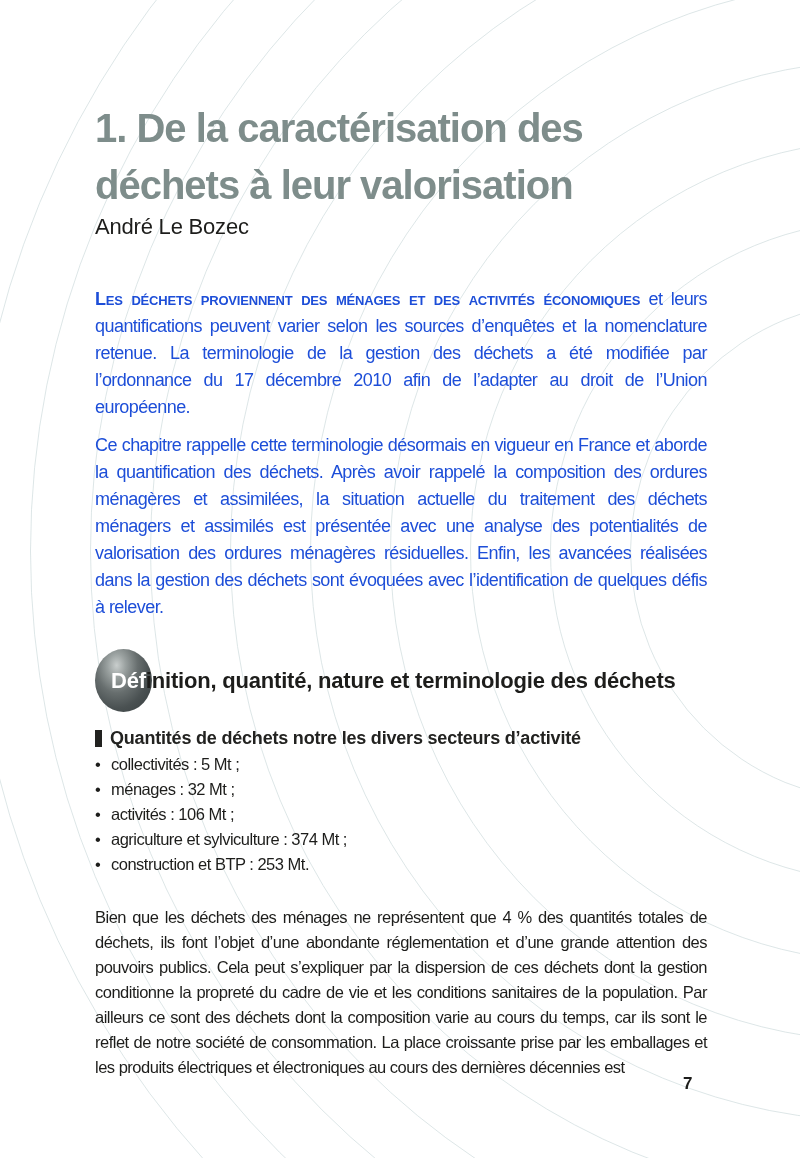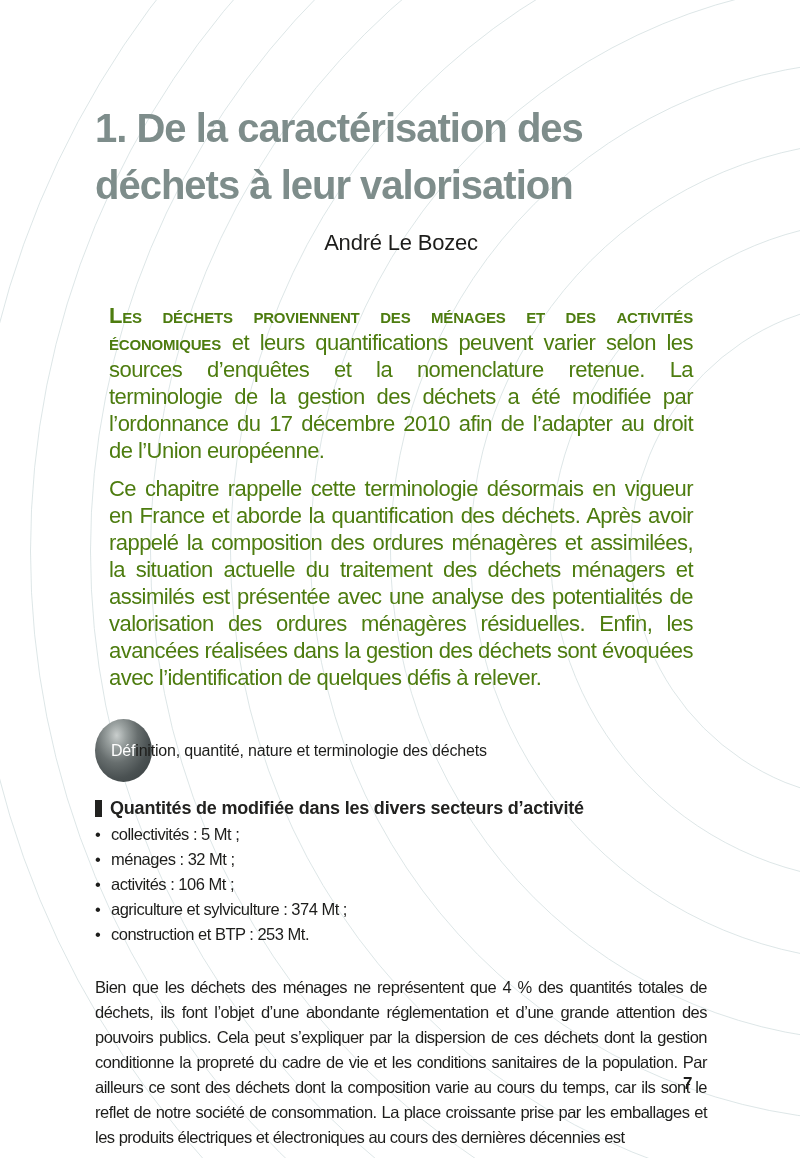--- a/index.html
+++ b/index.html
@@ -11,37 +11,37 @@
   
   .bg{position:absolute;inset:0;z-index:0;pointer-events:none;}
   .arc{position:absolute;border:1px solid rgba(210,221,223,0.75);border-radius:50%;}
   
   .content{position:absolute;left:95px;top:0;width:612px;z-index:1;}
   .chapter-title{
     margin-top:100px;
     font-size:40px;font-weight:bold;line-height:57px;
     color:#7e8d8b;letter-spacing:-1px;
   }
-  .author{margin-top:16px;font-size:22px;line-height:26px;letter-spacing:-0.2px;color:#1d1d1b;text-align:center;}
+  .author{margin-top:0;font-size:22px;line-height:26px;letter-spacing:-0.2px;color:#1d1d1b;}
   .p-intro{
-    margin:11px 14px 0;font-size:22px;line-height:27px;letter-spacing:-0.55px;
-    text-align:justify;color:#4d7c0f;
+    margin:11px 0 0;font-size:18px;line-height:27px;letter-spacing:-0.55px;
+    text-align:justify;color:#1d4ed8;
   }
   .p-intro.first{margin-top:46px;}
   .lead{font-variant:small-caps;font-weight:bold;letter-spacing:-0.2px;}
   .section-heading{
     position:relative;margin-top:28px;height:63px;
   }
   .sphere{
     position:absolute;left:0;top:0;width:57px;height:63px;border-radius:50%;
     background:radial-gradient(ellipse at 38% 26%, #c9cecd 0%, #9aa1a0 18%, #676e6e 42%, #4a5152 65%, #3e4546 85%, #474e4f 100%);
   }
   .section-heading .txt{
     position:relative;z-index:1;display:block;padding-left:16px;
-    font-size:16px;font-weight:normal;line-height:63px;letter-spacing:-0.2px;color:#1d1d1b;
+    font-size:22px;font-weight:bold;line-height:63px;letter-spacing:-0.2px;color:#1d1d1b;
     white-space:nowrap;
   }
   .section-heading .hl{color:#ffffff;}
   .subsection{
     margin-top:16px;display:flex;align-items:center;
     font-size:18px;font-weight:bold;letter-spacing:-0.2px;color:#222220;
   }
   .subsection .bar{width:7px;height:17px;background:#222220;margin-right:8px;flex:0 0 auto;}
   .p-body{
     margin:17px 0 0;font-size:16.5px;line-height:25px;letter-spacing:-0.5px;
@@ -88,21 +88,21 @@
 
   <p class="p-intro">Ce chapitre rappelle cette terminologie désormais en vigueur en France et aborde la quantification des déchets. Après avoir rappelé la composition des ordures ménagères et assimilées, la situation actuelle du traitement des déchets ménagers et assimilés est présentée avec une analyse des potentialités de valorisation des ordures ménagères résiduelles. Enfin, les avancées réalisées dans la gestion des déchets sont évoquées avec l’identification de quelques défis à relever.</p>
 
   <div class="section-heading">
     <span class="sphere"></span>
     <span class="txt"><span class="hl">Déf</span><span>inition, quantité, nature et terminologie des déchets</span></span>
   </div>
 
   <div class="subsection">
     <span class="bar"></span>
-    <span>Quantités de modifiée dans les divers secteurs d’activité</span>
+    <span>Quantités de déchets notre les divers secteurs d’activité</span>
   </div>
 
 
   <ul class="bullets">
     <li><span class="dot">•</span><span>collectivités : 5 Mt ;</span></li>
     <li><span class="dot">•</span><span>ménages : 32 Mt ;</span></li>
     <li><span class="dot">•</span><span>activités : 106 Mt ;</span></li>
     <li><span class="dot">•</span><span>agriculture et sylviculture : 374 Mt ;</span></li>
     <li><span class="dot">•</span><span>construction et BTP : 253 Mt.</span></li>
   </ul>

